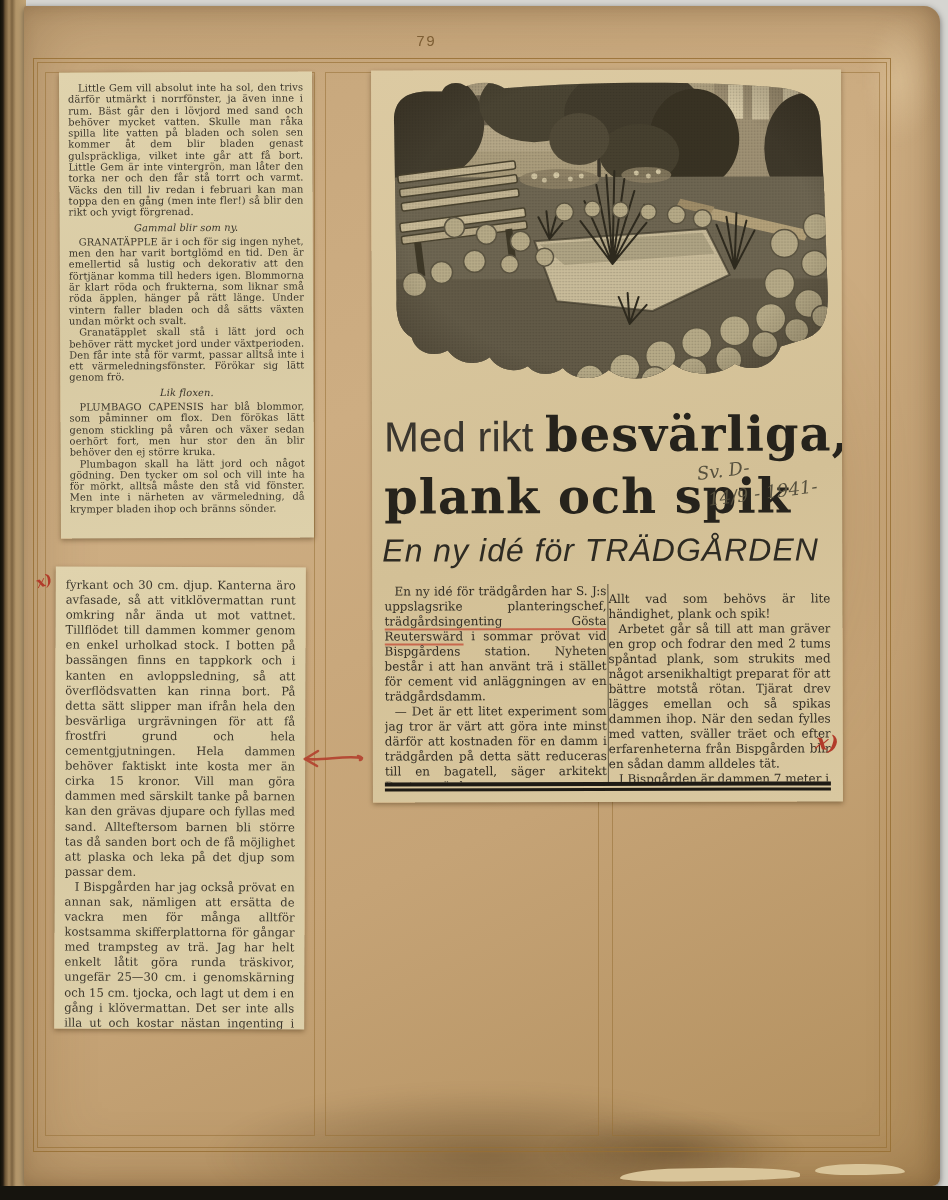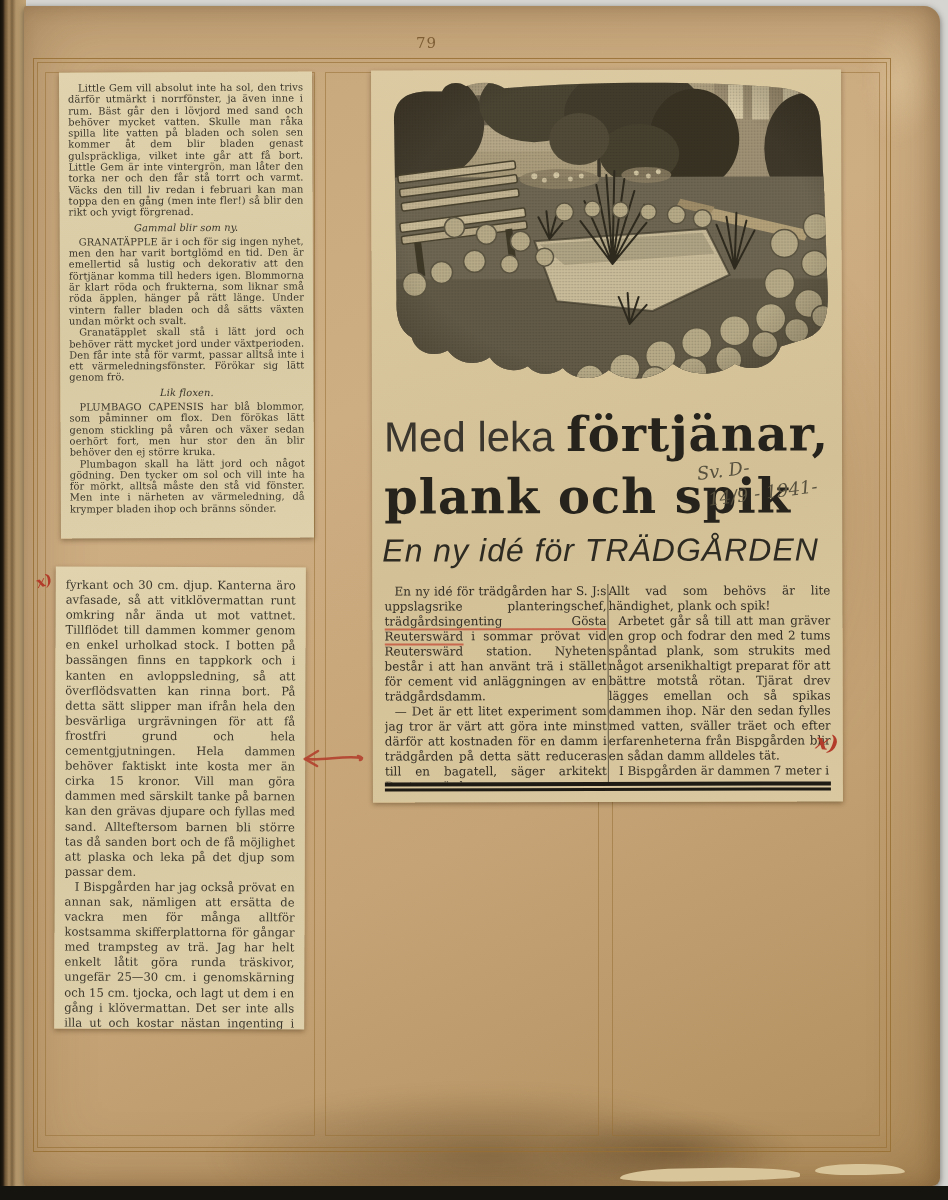--- a/index.html
+++ b/index.html
@@ -13,21 +13,21 @@
         border-radius:2px 16px 8px 2px;
         box-shadow:inset 0 0 70px rgba(80,50,15,.30), inset -6px 0 18px rgba(70,45,15,.25), 0 2px 6px rgba(0,0,0,.5);}
   .stain{position:absolute;pointer-events:none;}
   .table-bottom{position:absolute;left:0;top:1186px;width:948px;height:14px;background:#16140e;}
   .torn{position:absolute;background:#d9c59a;}
   
   .outer-border{position:absolute;left:9px;top:52px;width:856px;height:1092px;
                 border:1px solid rgba(150,110,50,.85);}
   .outer-border::after{content:"";position:absolute;inset:3px;border:1px solid rgba(150,110,50,.65);}
   .colframe{position:absolute;top:66px;height:1062px;border:1px solid rgba(150,112,52,.55);}
-  .page-number{position:absolute;left:392px;top:28px;font-size:15px;letter-spacing:1px;color:#7e5f35;}
+  .page-number{position:absolute;left:392px;top:28px;font-size:15px;letter-spacing:1px;color:#7e5f35;font-family:Liberation Mono, monospace;}
   
   .clip{position:absolute;box-sizing:border-box;overflow:hidden;color:#3a352b;
         background:linear-gradient(170deg,#e0d3ad,#d8caa3 55%,#ddd0aa);
         box-shadow:0 2px 5px rgba(50,30,5,.4);}
   .clip .p{margin:0;text-align:justify;text-indent:10px;}
   .clip .pfirst{text-indent:0;}
   .clip .h{font-style:italic;text-align:center;margin:4px 0 3px 0;}
   #clip-plants{left:36px;top:66px;width:253px;height:466px;padding:10px 9px;
                font-size:9.9px;line-height:11.3px;letter-spacing:.1px;transform:rotate(-.25deg);}
   #clip-pond{left:31px;top:561px;width:250px;height:462px;padding:11px 10px;
@@ -44,21 +44,21 @@
   .subhead{position:absolute;left:10px;top:462px;width:452px;
            font-family:"Liberation Sans",sans-serif;font-style:italic;font-size:32px;
            color:#2e2b23;letter-spacing:1px;white-space:nowrap;}
   .annotation{position:absolute;left:326px;top:383px;transform:rotate(-7deg);
               font-style:italic;color:#57513e;font-size:18px;line-height:27px;}
   .annotation .l2{margin-left:8px;}
   .article{position:absolute;left:12px;top:514px;width:446px;height:198px;overflow:hidden;
            display:flex;font-size:12px;line-height:15px;color:#332e25;}
   .artcol{width:222px;text-align:justify;}
   .artcol p{margin:0;text-indent:10px;}
-  .artcol p.pfirst{text-indent:0;}
+  .artcol p.pfirst{text-indent:0;margin-top:8px;}
   .divider{width:1px;background:rgba(50,44,32,.75);margin:0 0 0 1px;}
   .ru{border-bottom:2px solid rgba(195,65,45,.7);}
   .bottom-rule{position:absolute;left:12px;top:712px;width:446px;}
   .bar{height:3.5px;background:#1e1b15;margin-bottom:2.5px;}
   
   .redmark{position:absolute;color:#b23b2a;font-style:italic;font-weight:700;}
   #xmark-left{left:12px;top:566px;font-size:15px;transform:rotate(-18deg);}
   #xmark-right{left:792px;top:724px;font-size:21px;transform:rotate(8deg);}
   .red-arrow{position:absolute;left:268px;top:742px;}
 </style>
@@ -207,33 +207,33 @@
               <circle cx="264" cy="133" r="8"></circle>
                 <circle cx="292" cy="136" r="9"></circle>
                 <circle cx="318" cy="140" r="9"></circle>
             </g>
             <rect width="447" height="322" fill="url(#ht)"></rect>
             <rect width="447" height="322" fill="url(#vig)"></rect>
           </g>
         </svg>
       </div>
 
-      <div class="headline1"><span class="hl-light">Med leka </span><span class="hl-slab">förtjänar,</span></div>
+      <div class="headline1"><span class="hl-light">Med rikt </span><span class="hl-slab">besvärliga,</span></div>
       <div class="headline2"><span class="hl-slab">plank och spik</span></div>
 
       <div class="annotation">
         <div>Sv. D-</div>
         <div class="l2">14/9 - 1941-</div>
       </div>
 
       <div class="subhead">En ny idé för TRÄDGÅRDEN</div>
 
       <div class="article">
         <div class="artcol">
-            <p class="p"><span>En ny idé för trädgården har S. J:s uppslagsrike planteringschef, </span><span class="ru">trädgårds­ingenting Gösta Reuterswärd</span><span> i sommar prövat vid Reuterswärd station. Nyheten består i att han använt trä i stället för cement vid anläggningen av en trädgårdsdamm.</span></p>
+            <p class="p"><span>En ny idé för trädgården har S. J:s uppslagsrike planteringschef, </span><span class="ru">trädgårds­ingenting Gösta Reuterswärd</span><span> i sommar prövat vid Bispgårdens station. Nyheten består i att han använt trä i stället för cement vid anläggningen av en trädgårdsdamm.</span></p>
             <p class="p">— Det är ett litet experiment som jag tror är värt att göra inte minst därför att kostnaden för en damm i trädgården på detta sätt reduceras till en bagatell, säger arkitekt Renterswärd.</p>
           </div>
         <div class="divider"></div>
         <div class="artcol">
             <p class="p pfirst">Allt vad som behövs är lite händighet, plank och spik!</p>
             <p class="p">Arbetet går så till att man gräver en grop och fodrar den med 2 tums spåntad plank, som strukits med något arsenikhaltigt preparat för att bättre motstå rötan. Tjärat drev lägges emellan och så spikas dammen ihop. När den sedan fylles med vatten, sväller träet och efter erfarenheterna från Bispgården blir en sådan damm alldeles tät.</p>
             <p class="p">I Bispgården är dammen 7 meter i</p>
           </div>
       </div>
 

